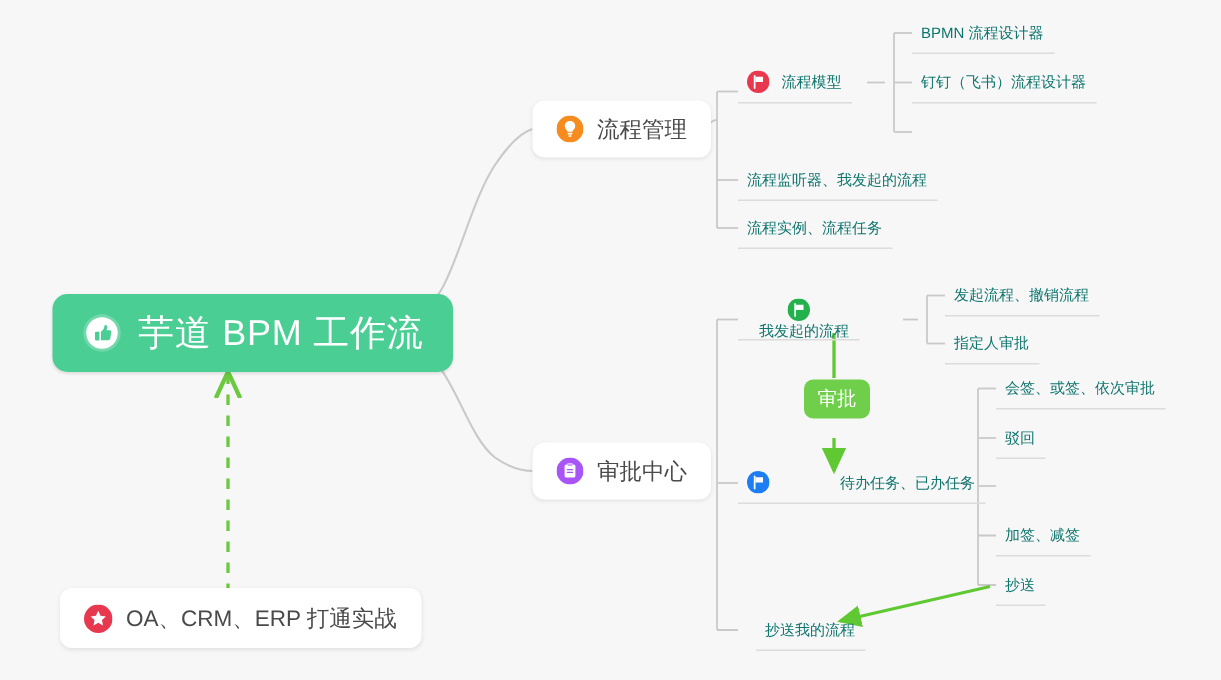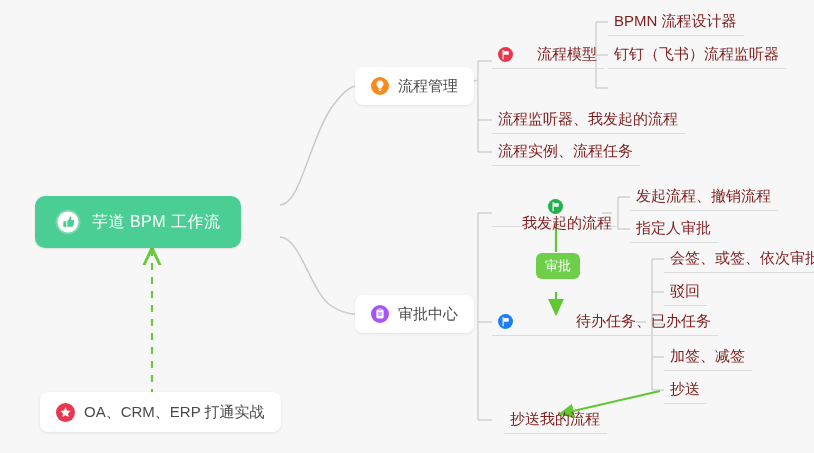--- a/index.html
+++ b/index.html
@@ -37,48 +37,48 @@
     align-items: center;
     white-space: nowrap;
   }
   
   .node-root {
     background: #4bce94;
     border-radius: 10px;
     padding: 0 20px;
     height: 52px;
     color: #ffffff;
-    font-size: 16px;
+    font-size: 24px;
     box-shadow: 0 1px 2px rgba(0,0,0,0.10);
   }
   .node-root .label {
     margin-left: 11px;
     letter-spacing: .5px;
   }
   
   .node-card {
     background: #ffffff;
     border-radius: 8px;
     height: 38px;
     padding: 0 16px;
     font-size: 15px;
     color: #4a4a4a;
     box-shadow: 0 1px 3px rgba(0,0,0,0.09);
   }
   .node-card .label { margin-left: 9px; }
   
   .node-leaf {
-    font-size: 15px;
-    color: #7f1d1d;
+    font-size: 10px;
+    color: #0f766e;
     height: 28px;
     padding: 0 7px 0 6px;
     border-bottom: 1px solid #dcdcdc;
   }
   .node-leaf .label { margin-left: 0; }
-  .node-leaf.with-icon .label { margin-left: 24px; text-align: center; }
+  .node-leaf.with-icon .label { margin-left: 8px; text-align: center; }
   
   .node-tag {
     background: #6fcf4a;
     border-radius: 6px;
     color: #ffffff;
     font-size: 13px;
     height: 26px;
     padding: 0 9px;
     justify-content: center;
   }
@@ -186,21 +186,21 @@
         <path d="M5.6 4.1h5.1v3.6H5.6z" fill="#ffffff"></path>
       </svg>
     </span>
     <span class="label">流程模型</span>
   </div>
 
   <div class="node node-leaf" style="left:608px; top:8px;">
     <span class="label">BPMN 流程设计器</span>
   </div>
   <div class="node node-leaf" style="left:608px; top:41px;">
-    <span class="label">钉钉（飞书）流程监听器</span>
+    <span class="label">钉钉（飞书）流程设计器</span>
   </div>
 
   <div class="node node-leaf" style="left:492px; top:106px;">
     <span class="label">流程监听器、我发起的流程</span>
   </div>
   <div class="node node-leaf" style="left:492px; top:138px;">
     <span class="label">流程实例、流程任务</span>
   </div>
 
   <div class="node node-card" style="left:355px; top:295px;">

